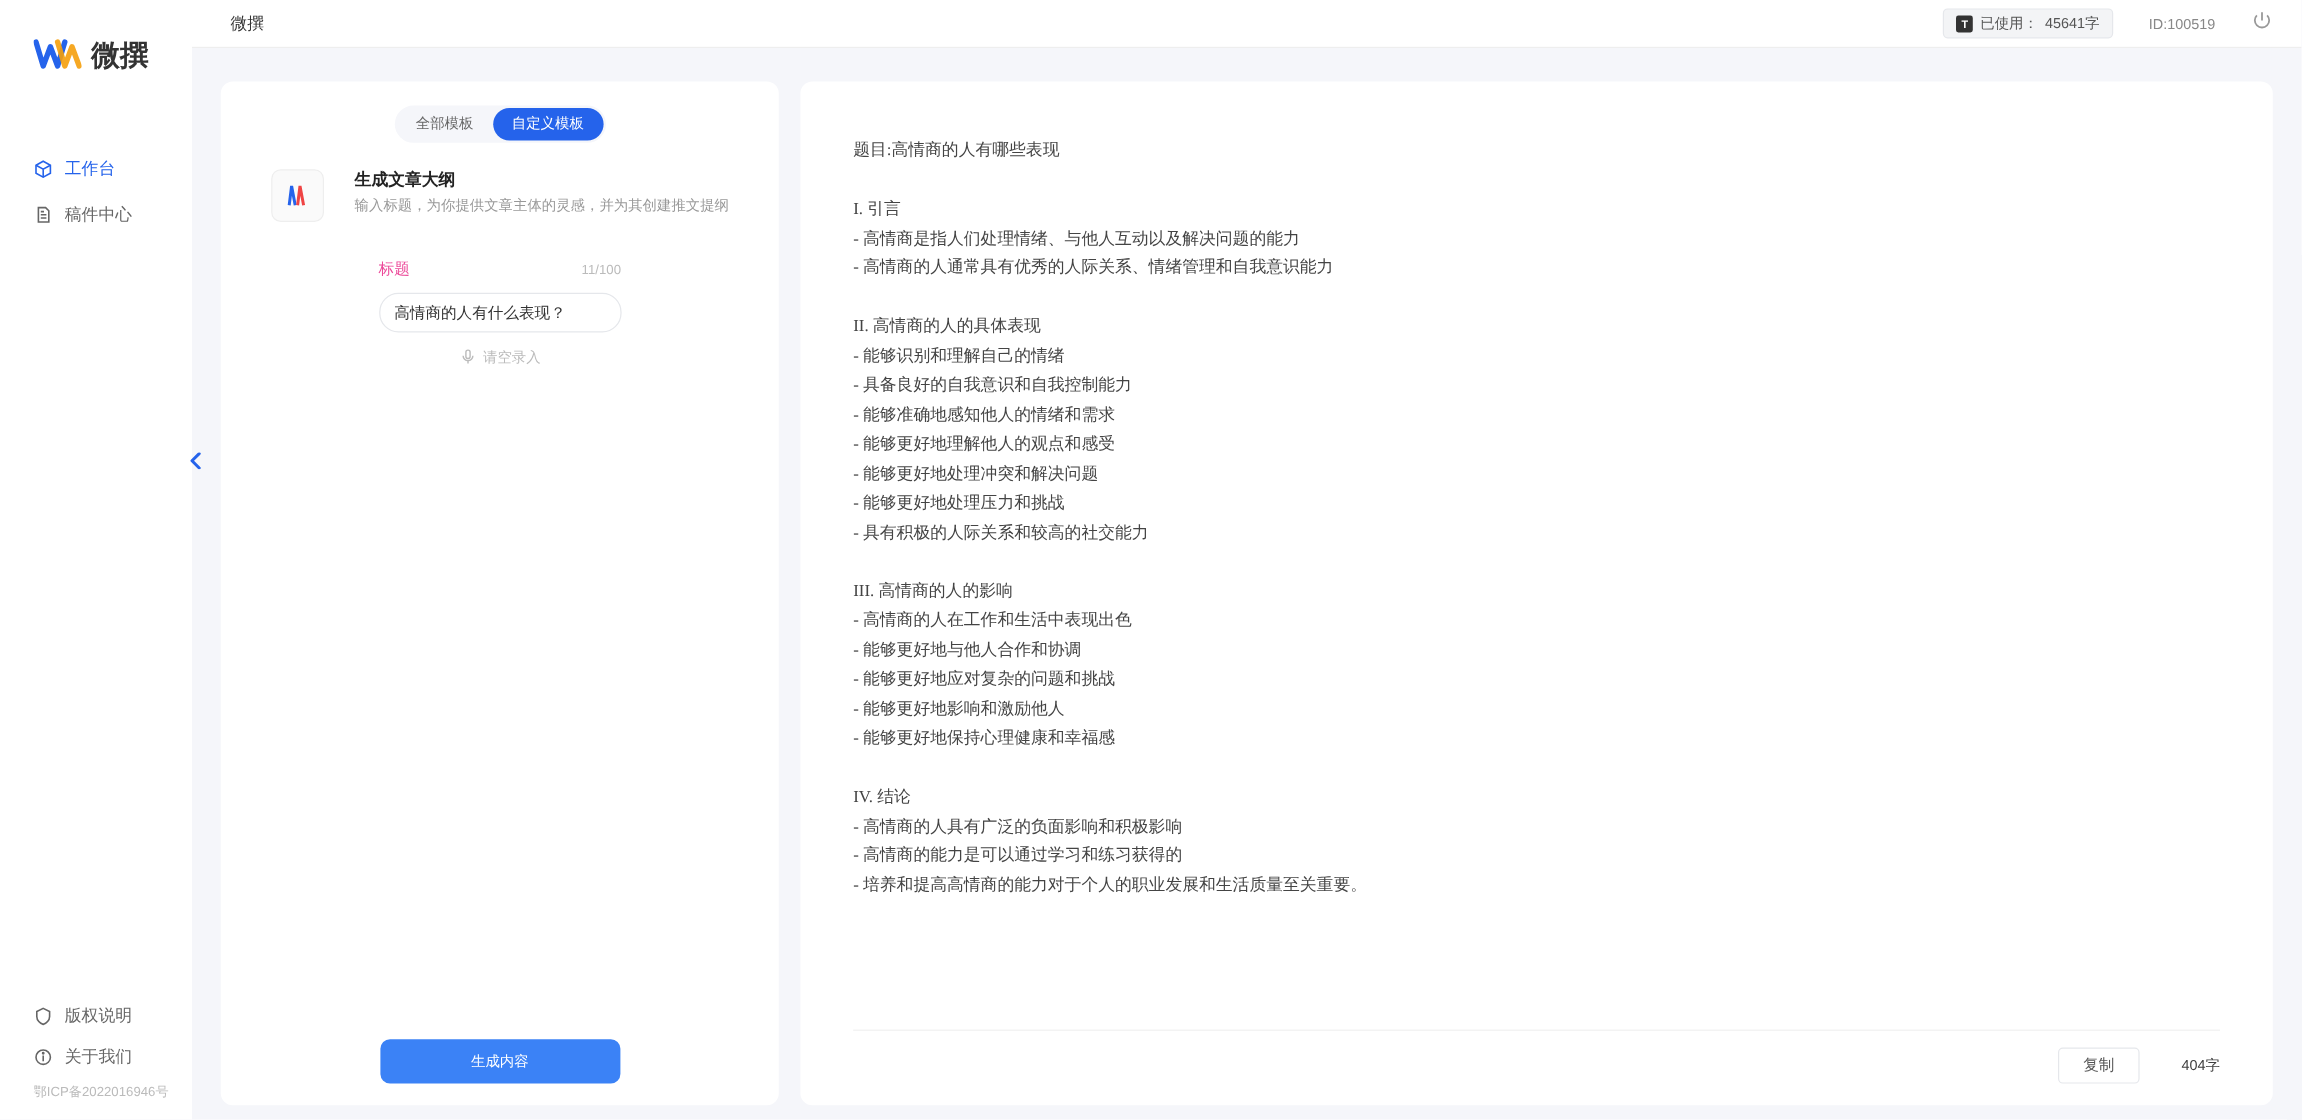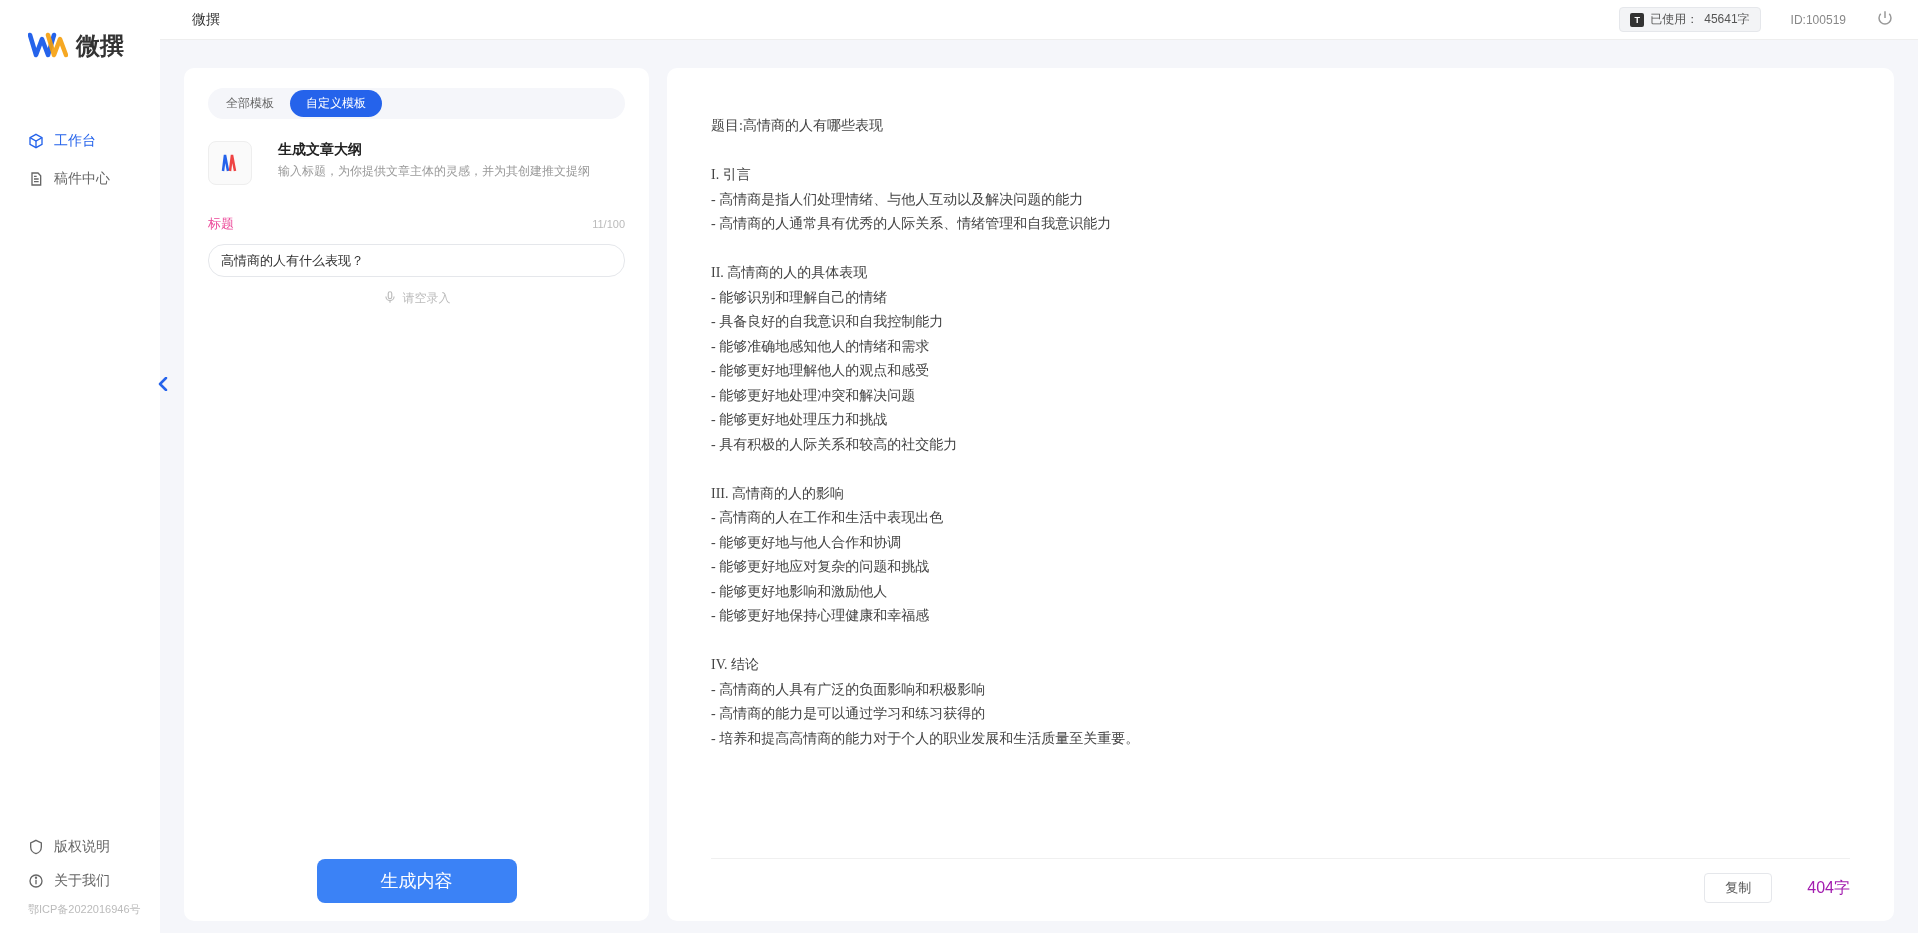--- a/index.html
+++ b/index.html
@@ -132,20 +132,21 @@
     .panel {
       background: #fff;
       border-radius: 10px;
       display: flex;
       flex-direction: column;
     }
     .left-panel {
       width: 465px;
       flex-shrink: 0;
       padding: 20px 24px 18px;
+      align-items: center;
     }
     .tabs {
       display: inline-flex;
       background: #f5f6fa;
       border-radius: 999px;
       padding: 2px;
       gap: 0;
     }
     .tab {
       font-size: 12px;
@@ -201,21 +202,21 @@
     }
     .left-spacer { flex: 1; }
     .generate-btn {
       margin: 0 auto;
       width: 200px;
       padding: 10px 0;
       background: #3b82f6;
       color: #fff;
       border: none;
       border-radius: 8px;
-      font-size: 18px;
+      font-size: 12px;
       cursor: pointer;
     }
     
     .right-panel {
       flex: 1;
       padding: 28px 44px 18px;
       min-width: 0;
     }
     .result-header {
       position: relative;
@@ -254,21 +255,21 @@
     }
     .copy-btn {
       border: 1px solid #e5e7eb;
       background: #fff;
       padding: 5px 20px;
       font-size: 13px;
       color: #555;
       border-radius: 4px;
       cursor: pointer;
     }
-    .wc { font-size: 16px; color: #a21caf; }
+    .wc { font-size: 12px; color: #404040; }
   </style>
 </head>
 <body>
 
 <div class="app">
 
   <aside class="sidebar">
     <div class="logo">
       <span class="logo-mark">
         <svg width="40" height="30" viewBox="0 0 40 30">

